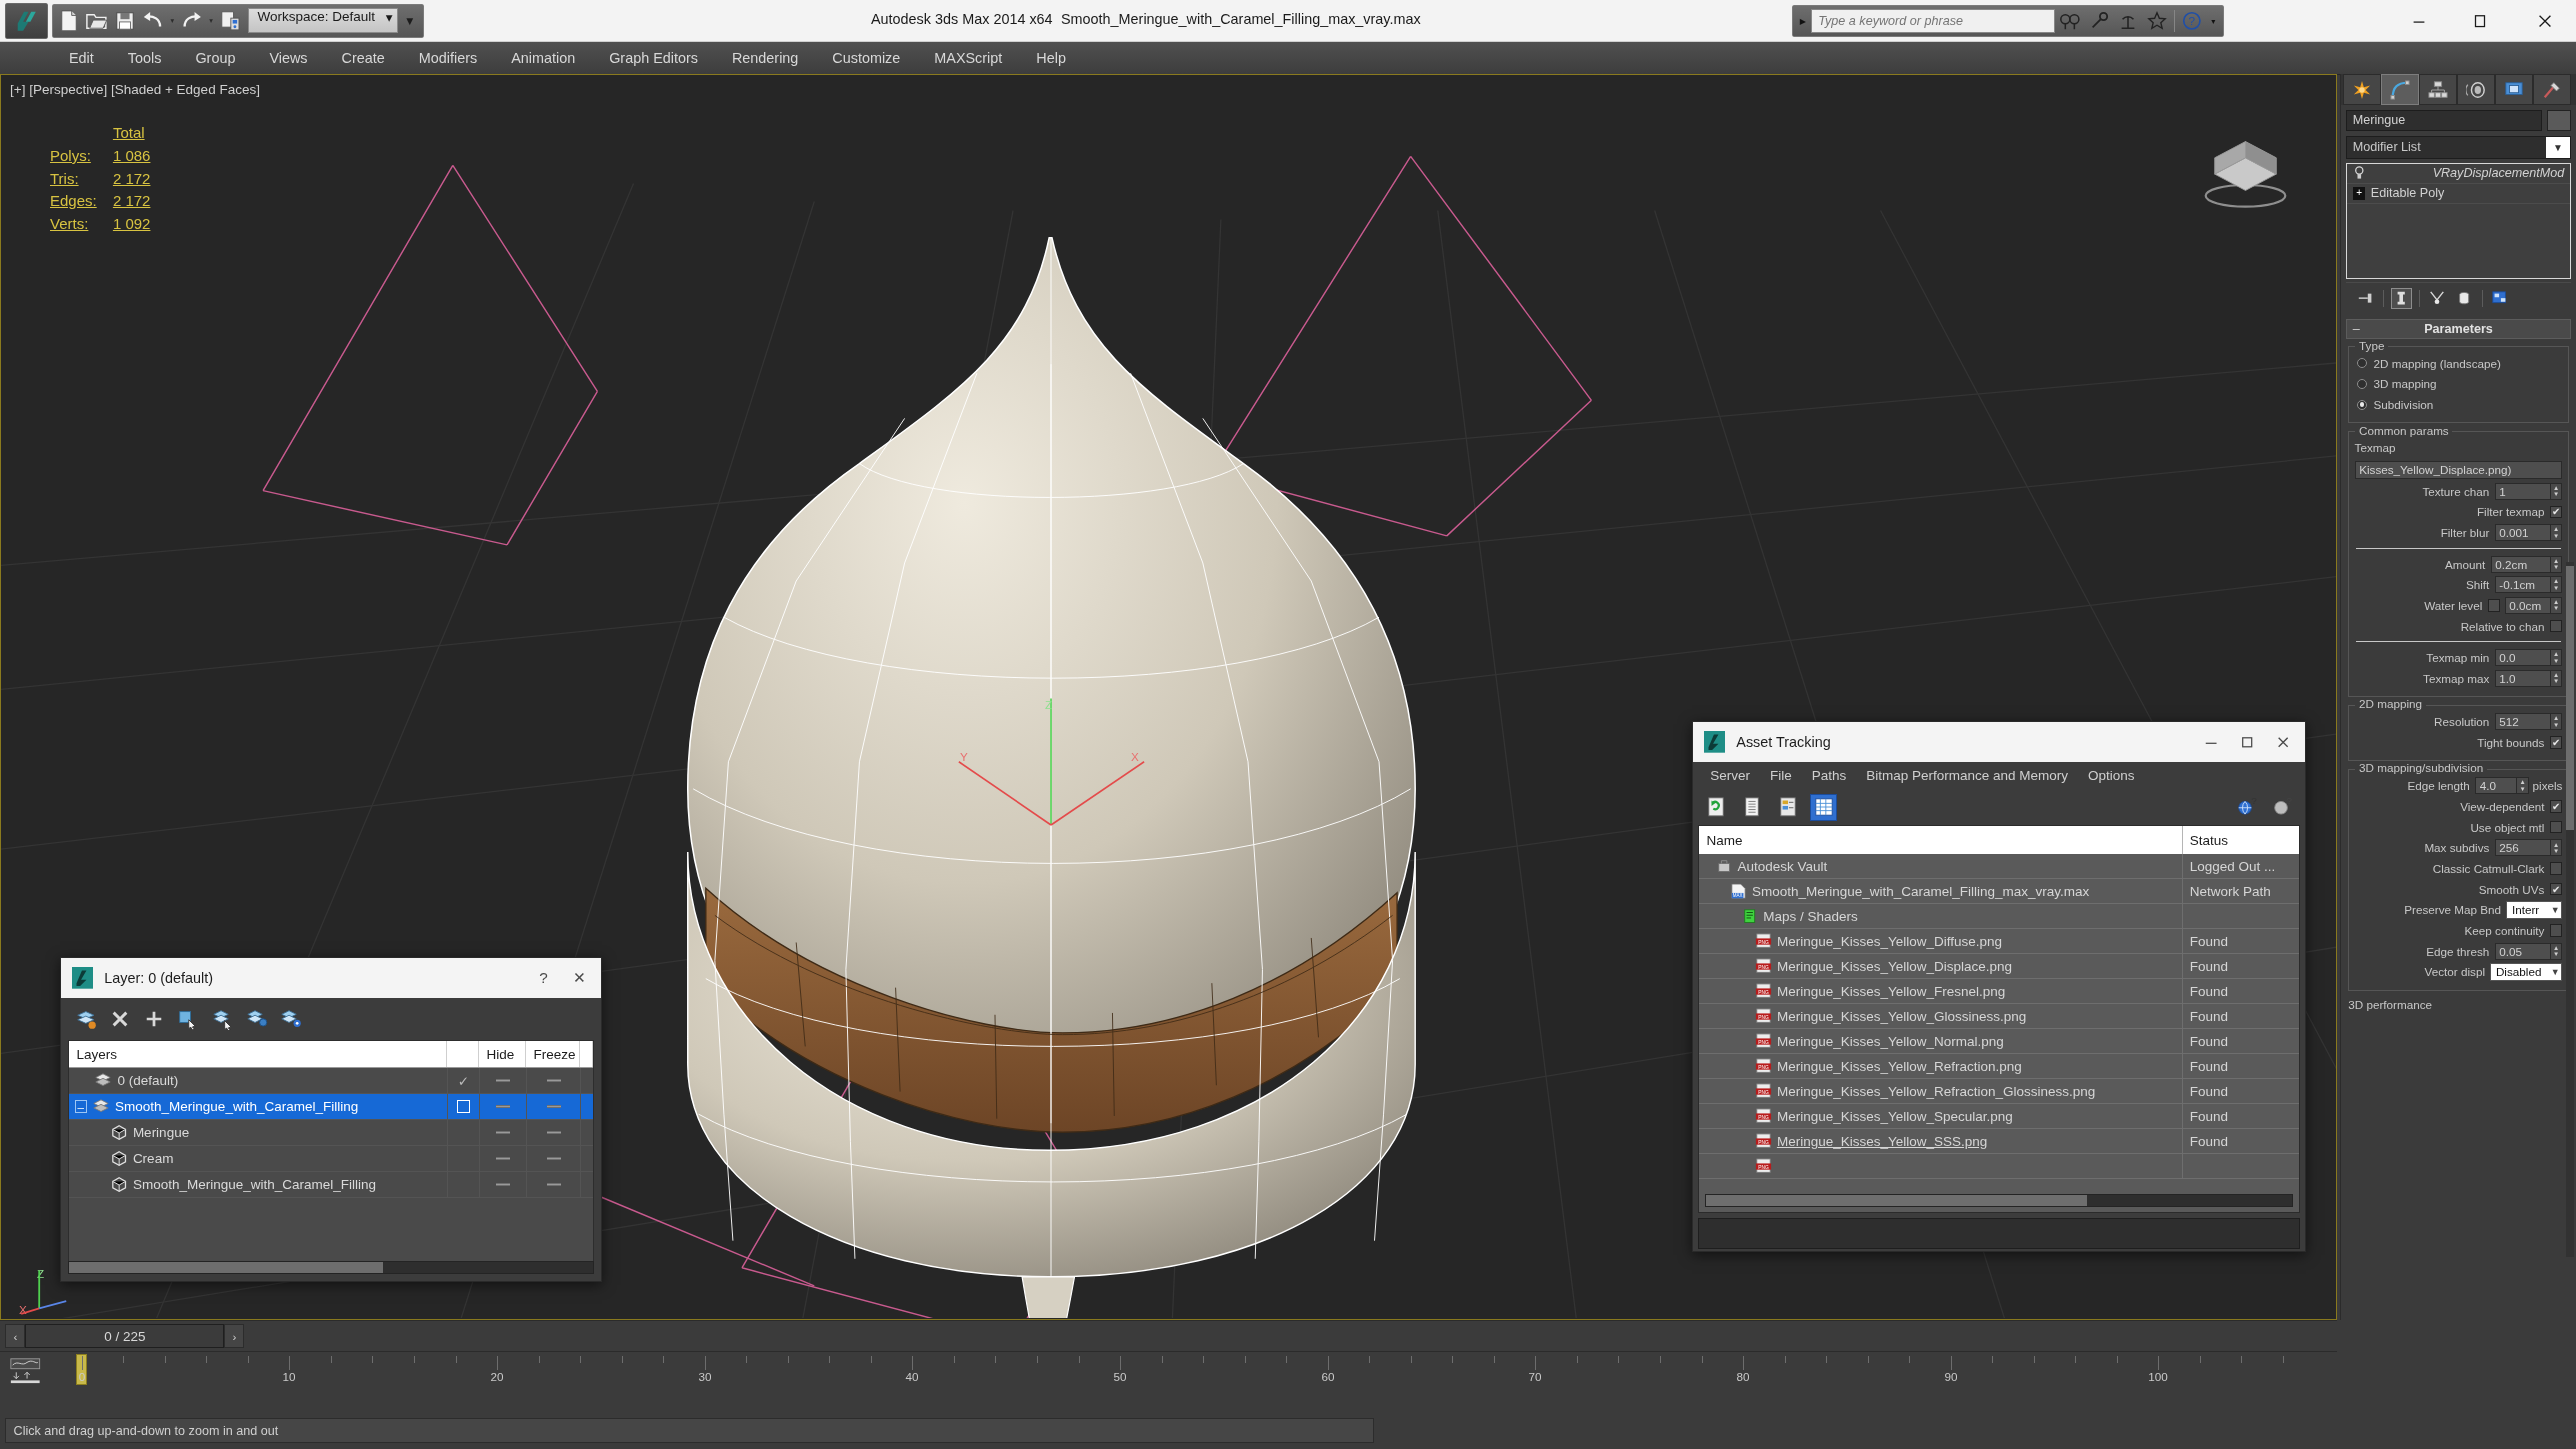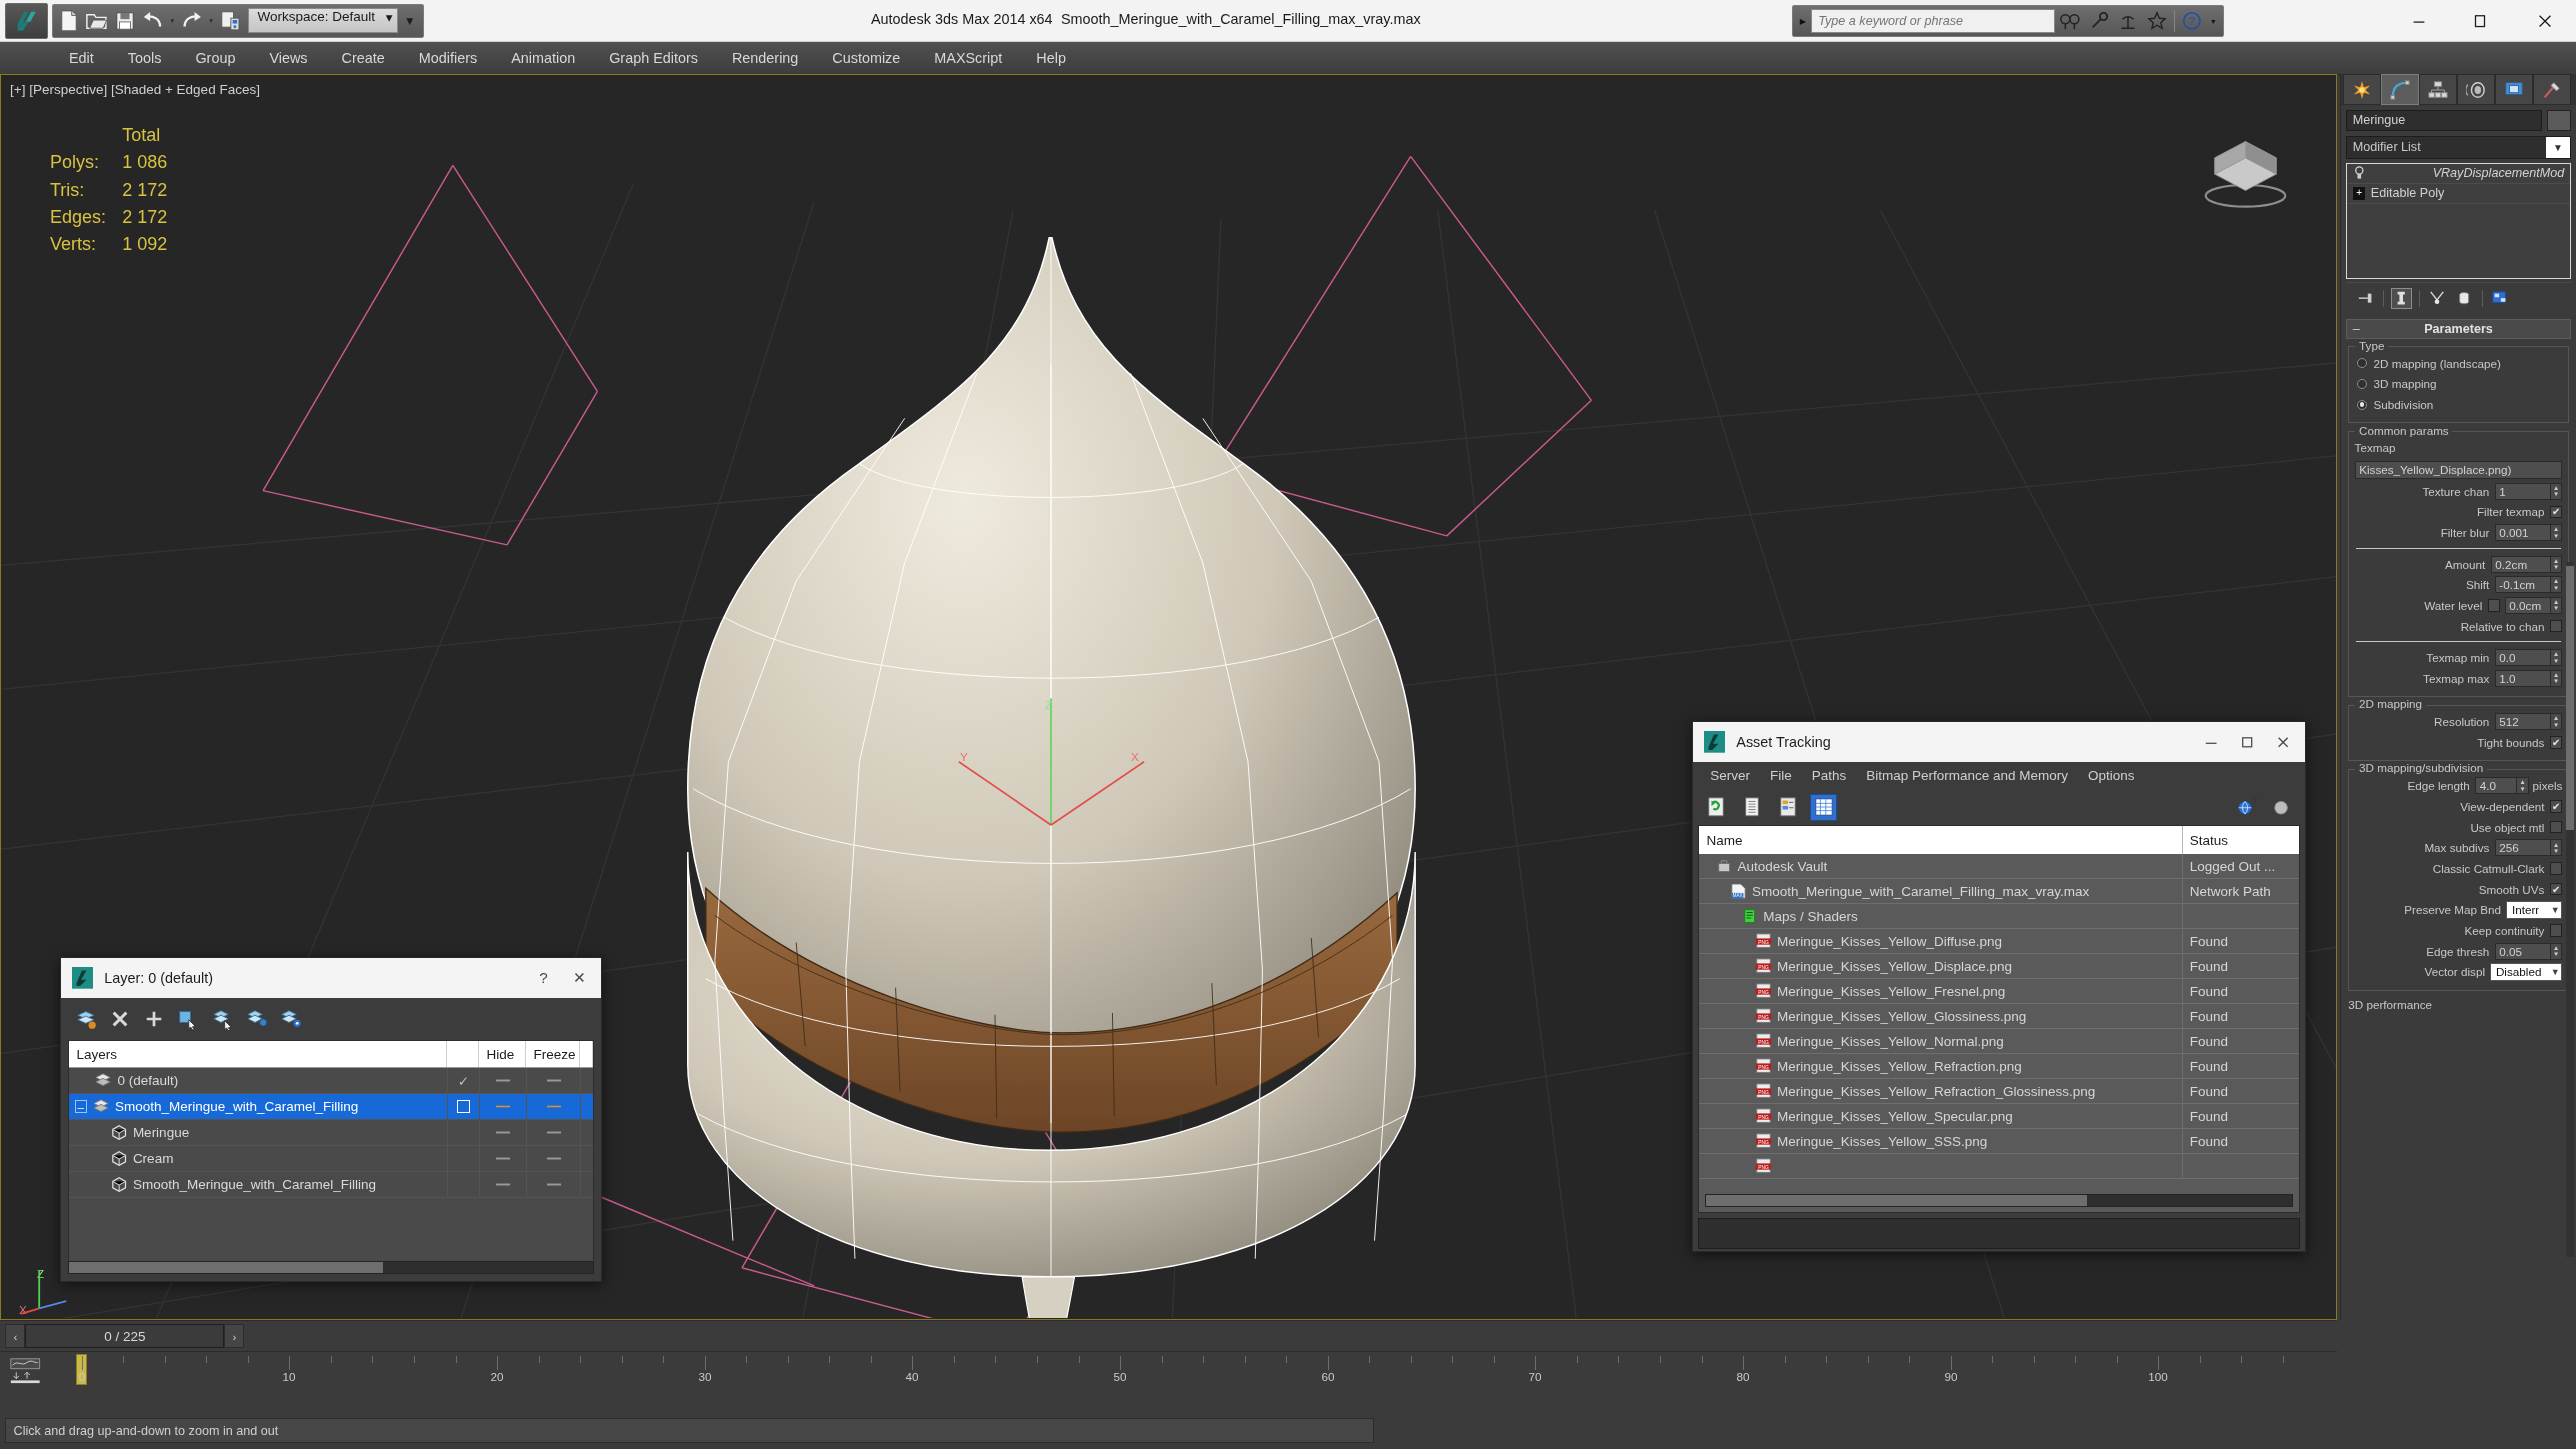--- a/index.html
+++ b/index.html
@@ -48,21 +48,21 @@
      padding-left:52px; border-bottom:0.9px solid #262626; }
   .menubar .mi { font-size:14.4px; color:#d8d8d8; padding:12px 17px; line-height:32.5px; white-space:nowrap; }
 
   
   .viewport { position:absolute; left:0px; top:74px; width:2337px; height:1246px;
      background:#262626; border:1.8px solid #8a7a1e; overflow:hidden; }
   .vplabel { position:absolute; left:9px; top:7.2px; font-size:13.5px; color:#cfcfcf; }
   .stats { position:absolute; left:49px; top:47px; font-size:13.5px; color:#d8c341;
      line-height:1.52; }
   .stats table { border-collapse:collapse; }
-  .stats td { padding:0 3.6px 0 0; color:#d8c341; font-size:18px; white-space:nowrap; }
+  .stats td { padding:0 3.6px 0 0; color:#d8c341; font-size:15px; white-space:nowrap;text-decoration:underline; }
   .stats td.v { padding-left:12.6px; }
   .grid { position:absolute; inset:0; }
   .axis-lbl { position:absolute; font-size:11.7px; }
 
   
   .viewcube { position:absolute; right:38px; top:43px; width:105px; height:105px; }
 
   
   .dlg { position:absolute; background:#3c3c3c; border:0.9px solid #2a2a2a;
      box-shadow:0 2.7px 12.6px rgba(0,0,0,.55); }
@@ -815,21 +815,21 @@
               <rect x="2" y="1" width="15" height="15" fill="#ededed" stroke="#777"></rect>
               <rect x="1" y="6" width="17" height="7" fill="#b81c1c"></rect>
               <text x="9.5" y="11.8" font-size="5.4" fill="#fff" text-anchor="middle" font-family="Liberation Sans">PNG</text>
             </svg>
           <span>Meringue_Kisses_Yellow_Specular.png</span>
         </div>
         <div class="at-s">Found</div>
       </div>
 
       <div class="at-row">
-        <div class="at-n" style="padding-left:56px;">
+        <div class="at-n" style="padding-left:56px;text-decoration:underline;">
           <svg class="png-ic" viewBox="0 0 19 17" style="font-size:15px">
               <rect x="2" y="1" width="15" height="15" fill="#ededed" stroke="#777"></rect>
               <rect x="1" y="6" width="17" height="7" fill="#b81c1c"></rect>
               <text x="9.5" y="11.8" font-size="5.4" fill="#fff" text-anchor="middle" font-family="Liberation Sans">PNG</text>
             </svg>
           <span>Meringue_Kisses_Yellow_SSS.png</span>
         </div>
         <div class="at-s">Found</div>
       </div>
 

